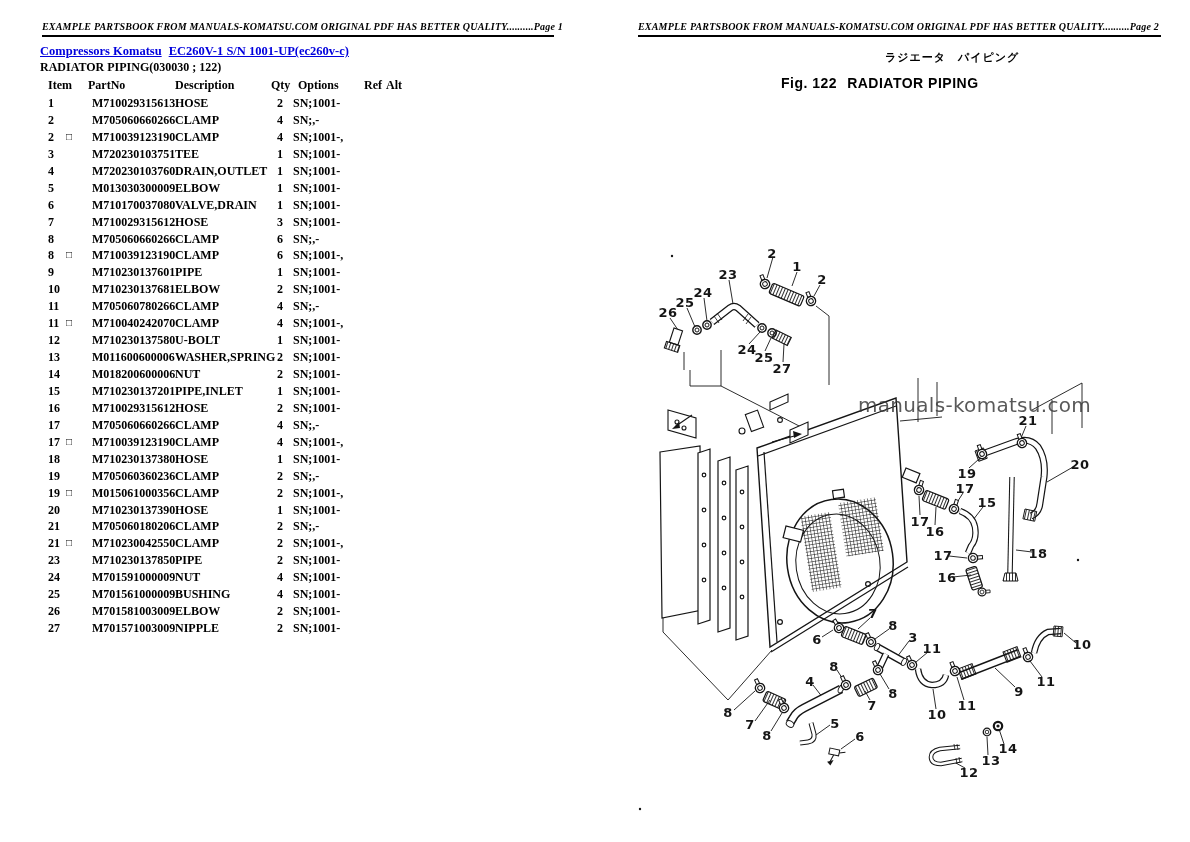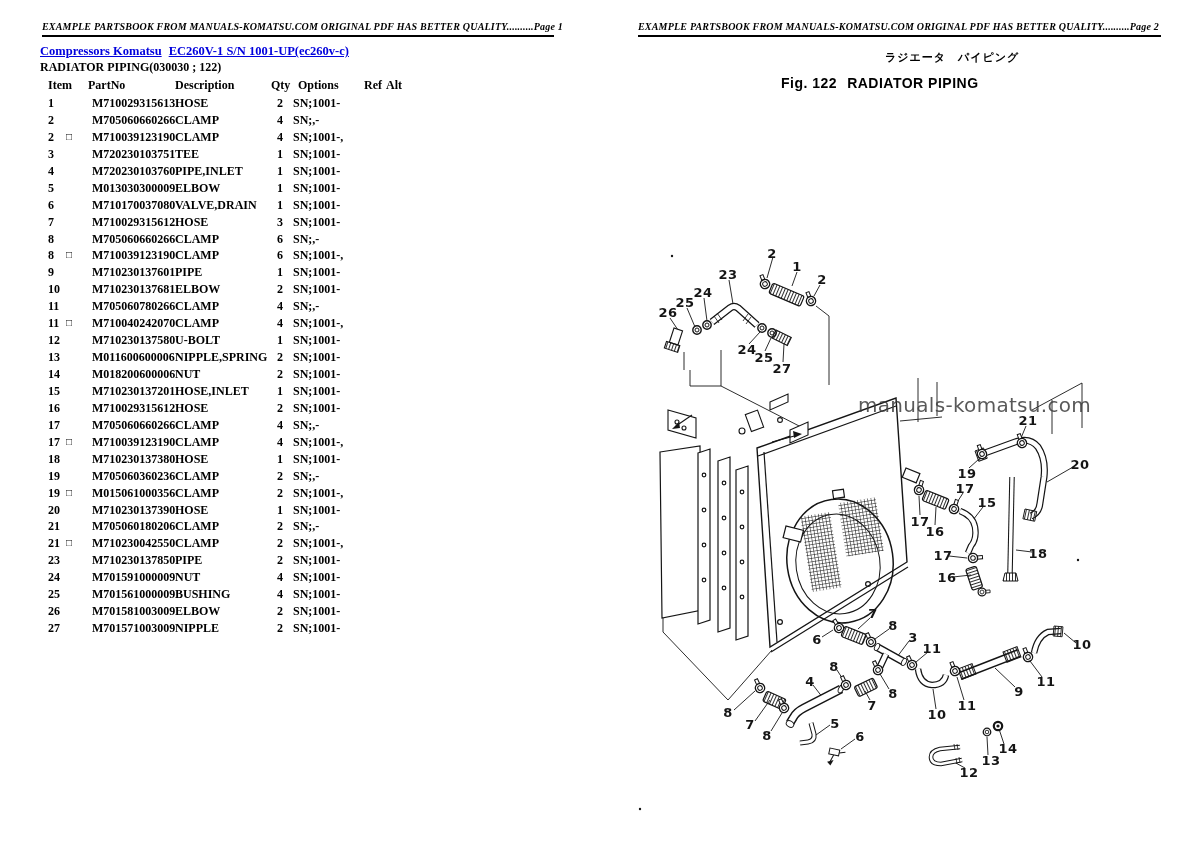--- a/index.html
+++ b/index.html
@@ -93,21 +93,21 @@
           <span class="cb"></span>
           <span class="cp">M720230103751</span>
           <span class="cd">TEE</span>
           <span class="cq">1</span>
           <span class="co">SN;1001-</span>
         </div>
         <div class="trow">
           <span class="ci">4</span>
           <span class="cb"></span>
           <span class="cp">M720230103760</span>
-          <span class="cd">PIPE,INLET</span>
+          <span class="cd">DRAIN,OUTLET</span>
           <span class="cq">1</span>
           <span class="co">SN;1001-</span>
         </div>
         <div class="trow">
           <span class="ci">5</span>
           <span class="cb"></span>
           <span class="cp">M013030300009</span>
           <span class="cd">ELBOW</span>
           <span class="cq">1</span>
           <span class="co">SN;1001-</span>
@@ -181,37 +181,37 @@
           <span class="cb"></span>
           <span class="cp">M710230137580</span>
           <span class="cd">U-BOLT</span>
           <span class="cq">1</span>
           <span class="co">SN;1001-</span>
         </div>
         <div class="trow">
           <span class="ci">13</span>
           <span class="cb"></span>
           <span class="cp">M011600600006</span>
-          <span class="cd">NIPPLE,SPRING</span>
+          <span class="cd">WASHER,SPRING</span>
           <span class="cq">2</span>
           <span class="co">SN;1001-</span>
         </div>
         <div class="trow">
           <span class="ci">14</span>
           <span class="cb"></span>
           <span class="cp">M018200600006</span>
           <span class="cd">NUT</span>
           <span class="cq">2</span>
           <span class="co">SN;1001-</span>
         </div>
         <div class="trow">
           <span class="ci">15</span>
           <span class="cb"></span>
           <span class="cp">M710230137201</span>
-          <span class="cd">HOSE,INLET</span>
+          <span class="cd">PIPE,INLET</span>
           <span class="cq">1</span>
           <span class="co">SN;1001-</span>
         </div>
         <div class="trow">
           <span class="ci">16</span>
           <span class="cb"></span>
           <span class="cp">M710029315612</span>
           <span class="cd">HOSE</span>
           <span class="cq">2</span>
           <span class="co">SN;1001-</span>

